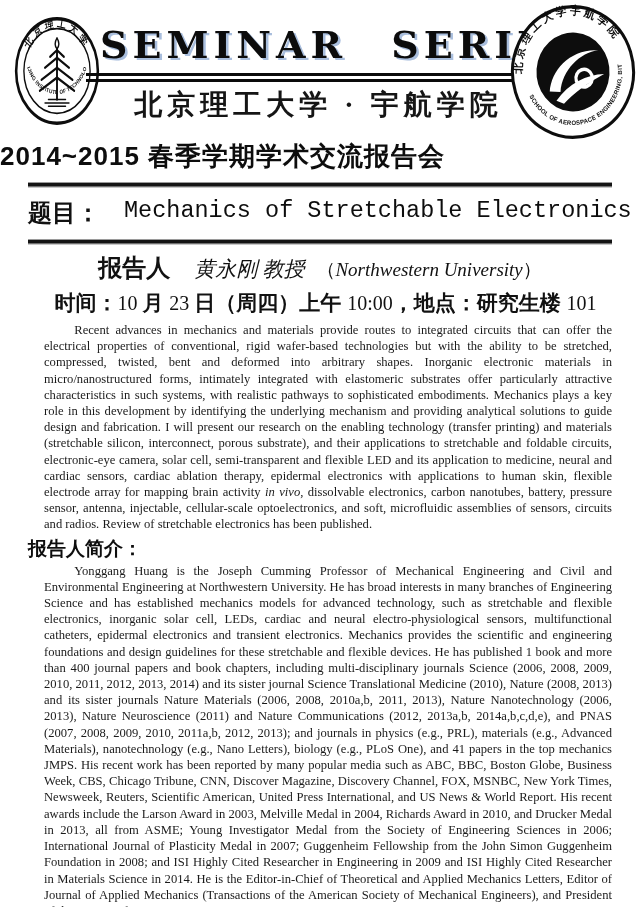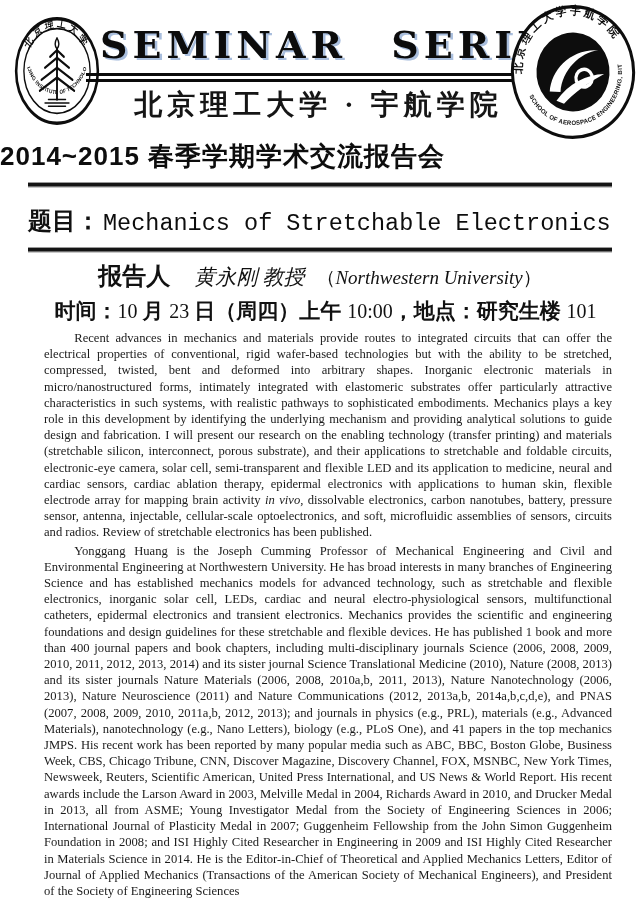--- a/index.html
+++ b/index.html
@@ -34,22 +34,22 @@
   .season-title {
     margin-top: 6px; text-align: left;
     font-family: "Liberation Sans", sans-serif; font-weight: bold;
     font-size: 26px; line-height: 32px; letter-spacing: 1px; color: #0d0d0d;
   }
   .rule {
     height: 6px; margin: 10px 28px 0 28px;
     background: linear-gradient(to bottom, #9a9a9a 0 1px, #141414 1px 4px, #6f6f6f 4px 5px, #c9c9c9 5px 6px);
   }
   .talk-row {
-    display: flex; align-items: flex-end; gap: 3px;
-    margin: 17px 28px 0 28px; white-space: nowrap;
+    display: flex; align-items: flex-start; gap: 24px;
+    margin: 9px 28px 0 28px; white-space: nowrap;
   }
   .talk-label { font-family: "Liberation Sans", sans-serif; font-weight: bold; font-size: 24px; }
   .talk-title { font-family: "Liberation Mono", "DejaVu Sans Mono", monospace; font-size: 23.5px; letter-spacing: 0; color: #0d0d0d; }
   .speaker-row {
     margin-top: 8px; text-align: center; white-space: nowrap; line-height: 30px;
   }
   .spk-label { font-family: "Liberation Sans", sans-serif; font-weight: bold; font-size: 24px; margin-right: 20px; }
   .spk-name  { font-family: "Liberation Serif", serif; font-size: 21px; margin-right: 8px; font-style: italic; }
   .spk-aff   { font-family: "Liberation Serif", serif; font-size: 19px; }
   .spk-aff i { font-style: italic; }
@@ -147,15 +147,16 @@
   <div class="speaker-row">
     <span class="spk-label">报告人</span>
     <span class="spk-name">黄永刚 教授</span>
     <span class="spk-aff"><span>（</span><i>Northwestern University</i><span>）</span></span>
   </div>
 
   <div class="time-row"><span class="seg-cjk">时间：</span><span class="seg-num">10 </span><span class="seg-cjk">月 </span><span class="seg-num">23 </span><span class="seg-cjk">日（周四）上午 </span><span class="seg-num">10:00</span><span class="seg-cjk">，地点：研究生楼 </span><span class="seg-num">101</span></div>
 
   <p class="body-text"><span>Recent advances in mechanics and materials provide routes to integrated circuits that can offer the electrical properties of conventional, rigid wafer-based technologies but with the ability to be stretched, compressed, twisted, bent and deformed into arbitrary shapes.  Inorganic electronic materials in micro/nanostructured forms, intimately integrated with elastomeric substrates offer particularly attractive characteristics in such systems, with realistic pathways to sophisticated embodiments.  Mechanics plays a key role in this development by identifying the underlying mechanism and providing analytical solutions to guide design and fabrication.  I will present our research on the enabling technology (transfer printing) and materials (stretchable silicon, interconnect, porous substrate), and their applications to stretchable and foldable circuits, electronic-eye camera, solar cell, semi-transparent and flexible LED and its application to medicine, neural and cardiac sensors, cardiac ablation therapy, epidermal electronics with applications to human skin, flexible electrode array for mapping brain activity </span><span class="seg-italic">in vivo</span><span>, dissolvable electronics, carbon nanotubes, battery, pressure sensor, antenna, injectable, cellular-scale optoelectronics, and soft, microfluidic assemblies of sensors, circuits and radios.  Review of stretchable electronics has been published.</span></p>
 
+  <div class="section-heading">报告人简介：</div>
   <p class="body-text">Yonggang Huang is the Joseph Cumming Professor of Mechanical Engineering and Civil and Environmental Engineering at Northwestern University.  He has broad interests in many branches of Engineering Science and has established mechanics models for advanced technology, such as stretchable and flexible electronics, inorganic solar cell, LEDs, cardiac and neural electro-physiological sensors, multifunctional catheters, epidermal electronics and transient electronics.  Mechanics provides the scientific and engineering foundations and design guidelines for these stretchable and flexible devices.  He has published 1 book and more than 400 journal papers and book chapters, including multi-disciplinary journals Science (2006, 2008, 2009, 2010, 2011, 2012, 2013, 2014) and its sister journal Science Translational Medicine (2010), Nature (2008, 2013) and its sister journals Nature Materials (2006, 2008, 2010a,b, 2011, 2013), Nature Nanotechnology (2006, 2013), Nature Neuroscience (2011) and Nature Communications (2012, 2013a,b, 2014a,b,c,d,e), and PNAS (2007, 2008, 2009, 2010, 2011a,b, 2012, 2013); and journals in physics (e.g., PRL), materials (e.g., Advanced Materials), nanotechnology (e.g., Nano Letters), biology (e.g., PLoS One), and 41 papers in the top mechanics JMPS.  His recent work has been reported by many popular media such as ABC, BBC, Boston Globe, Business Week, CBS, Chicago Tribune, CNN, Discover Magazine, Discovery Channel, FOX, MSNBC, New York Times, Newsweek, Reuters, Scientific American, United Press International, and US News &amp; World Report.  His recent awards include the Larson Award in 2003, Melville Medal in 2004, Richards Award in 2010, and Drucker Medal in 2013, all from ASME; Young Investigator Medal from the Society of Engineering Sciences in 2006; International Journal of Plasticity Medal in 2007; Guggenheim Fellowship from the John Simon Guggenheim Foundation in 2008; and ISI Highly Cited Researcher in Engineering in 2009 and ISI Highly Cited Researcher in Materials Science in 2014.  He is the Editor-in-Chief of Theoretical and Applied Mechanics Letters, Editor of Journal of Applied Mechanics (Transactions of the American Society of Mechanical Engineers), and President of the Society of Engineering Sciences</p>
 
 </div>
 
 </body></html>

